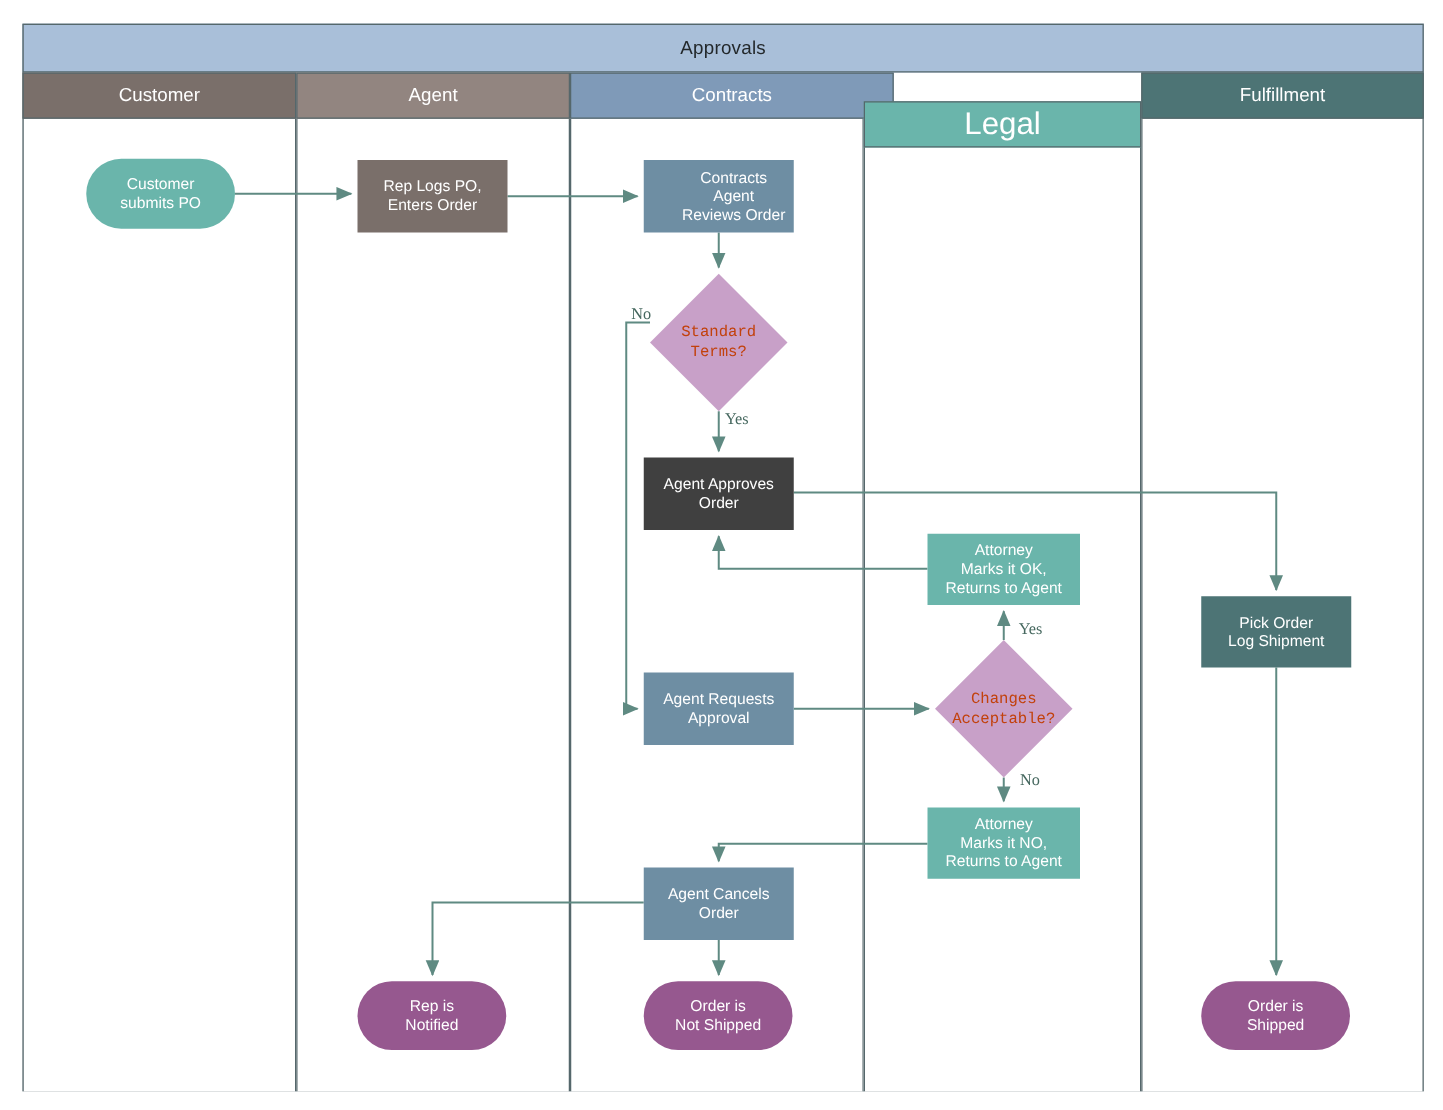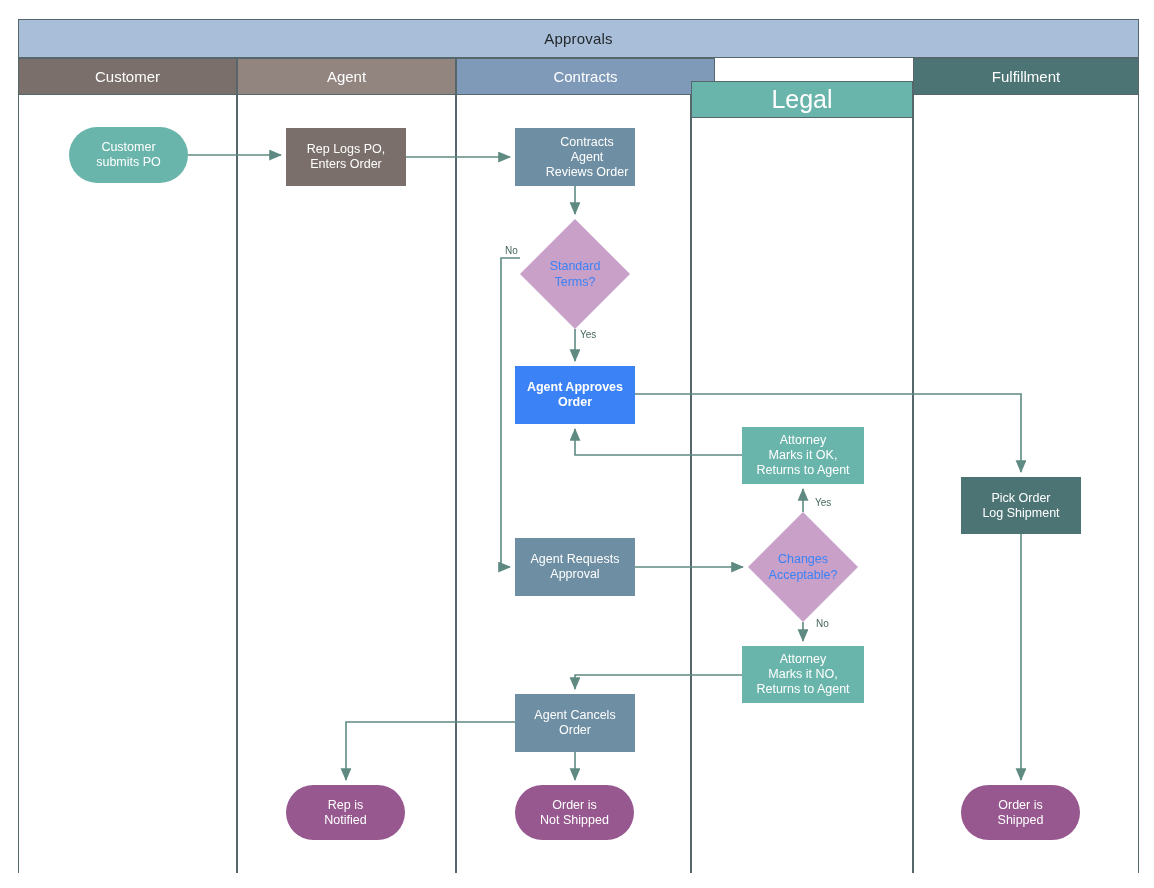--- a/index.html
+++ b/index.html
@@ -96,45 +96,47 @@
     justify-content: center;
     text-align: center;
     color: #ffffff;
     font-size: 12.5px;
     line-height: 15px;
     padding: 2px 4px;
   }
   .node.process { border-radius: 0; }
   .node.terminator { border-radius: 999px; }
   .node.decision {
-    color: #3b82f6;
+    color: #c2410c;
     background: transparent;
+    font-family: Liberation Mono, monospace;
   }
   .decision .diamond-shape {
     position: absolute;
     left: 0; top: 0;
     width: 100%;
     height: 100%;
     background: #c8a0c8;
     transform: rotate(45deg) scale(.707);
   }
   .decision .diamond-label {
     position: relative;
     z-index: 2;
     line-height: 16px;
     font-size: 12.5px;
   }
 
   
   .edge-label {
     position: absolute;
     color: #46685f;
-    font-size: 10px;
+    font-size: 13px;
     line-height: 14px;
     white-space: nowrap;
+    font-family: Liberation Serif, serif;
   }
 </style>
 </head>
 <body>
 
 <div id="stage">
 
   <div class="diagram-frame"></div>
 
   <div class="pool-title">Approvals</div>
@@ -207,21 +209,21 @@
       <div class="node process" style="left: 286px; top: 128px; width: 120px; height: 58px; background: rgb(122, 111, 106);">
         <span>Rep Logs PO,<br>Enters Order</span>
       </div>
       <div class="node process" style="left: 515px; top: 128px; width: 120px; height: 58px; background: rgb(110, 142, 163); padding-left: 28px;">
         <span>Contracts Agent<br>Reviews Order</span>
       </div>
       <div class="node decision" style="left: 520px; top: 219px; width: 110px; height: 110px;">
         <span class="diamond-shape" style="background: rgb(200, 160, 200);"></span>
         <span class="diamond-label">Standard<br>Terms?</span>
       </div>
-      <div class="node process" style="left: 515px; top: 366px; width: 120px; height: 58px; background: #3b82f6; font-weight: bold;">
+      <div class="node process" style="left: 515px; top: 366px; width: 120px; height: 58px; background: #404040;">
         <span>Agent Approves<br>Order</span>
       </div>
       <div class="node process" style="left: 742px; top: 427px; width: 122px; height: 57px; background: rgb(106, 181, 171);">
         <span>Attorney<br>Marks it OK,<br>Returns to Agent</span>
       </div>
       <div class="node process" style="left: 515px; top: 538px; width: 120px; height: 58px; background: rgb(110, 142, 163);">
         <span>Agent Requests<br>Approval</span>
       </div>
       <div class="node decision" style="left: 748px; top: 512px; width: 110px; height: 110px;">
         <span class="diamond-shape" style="background: rgb(200, 160, 200);"></span>

